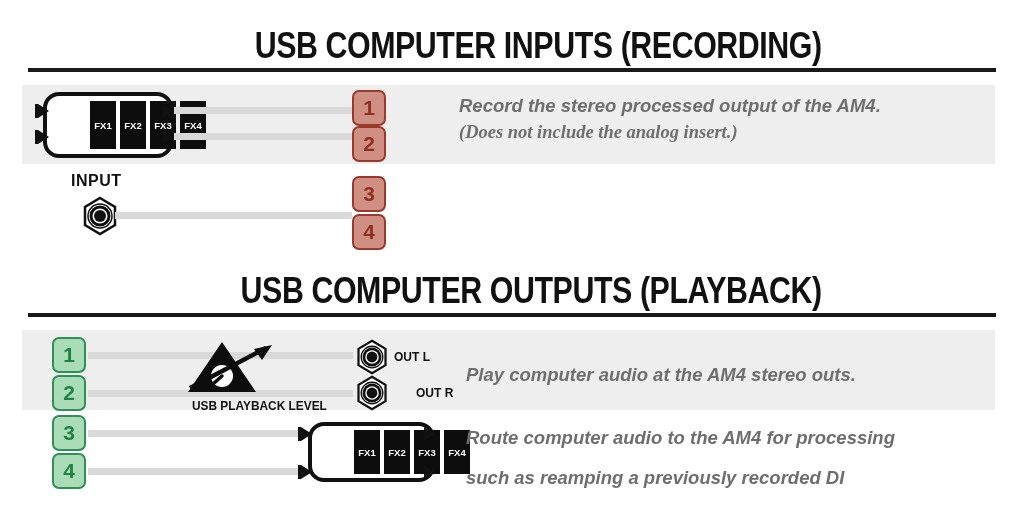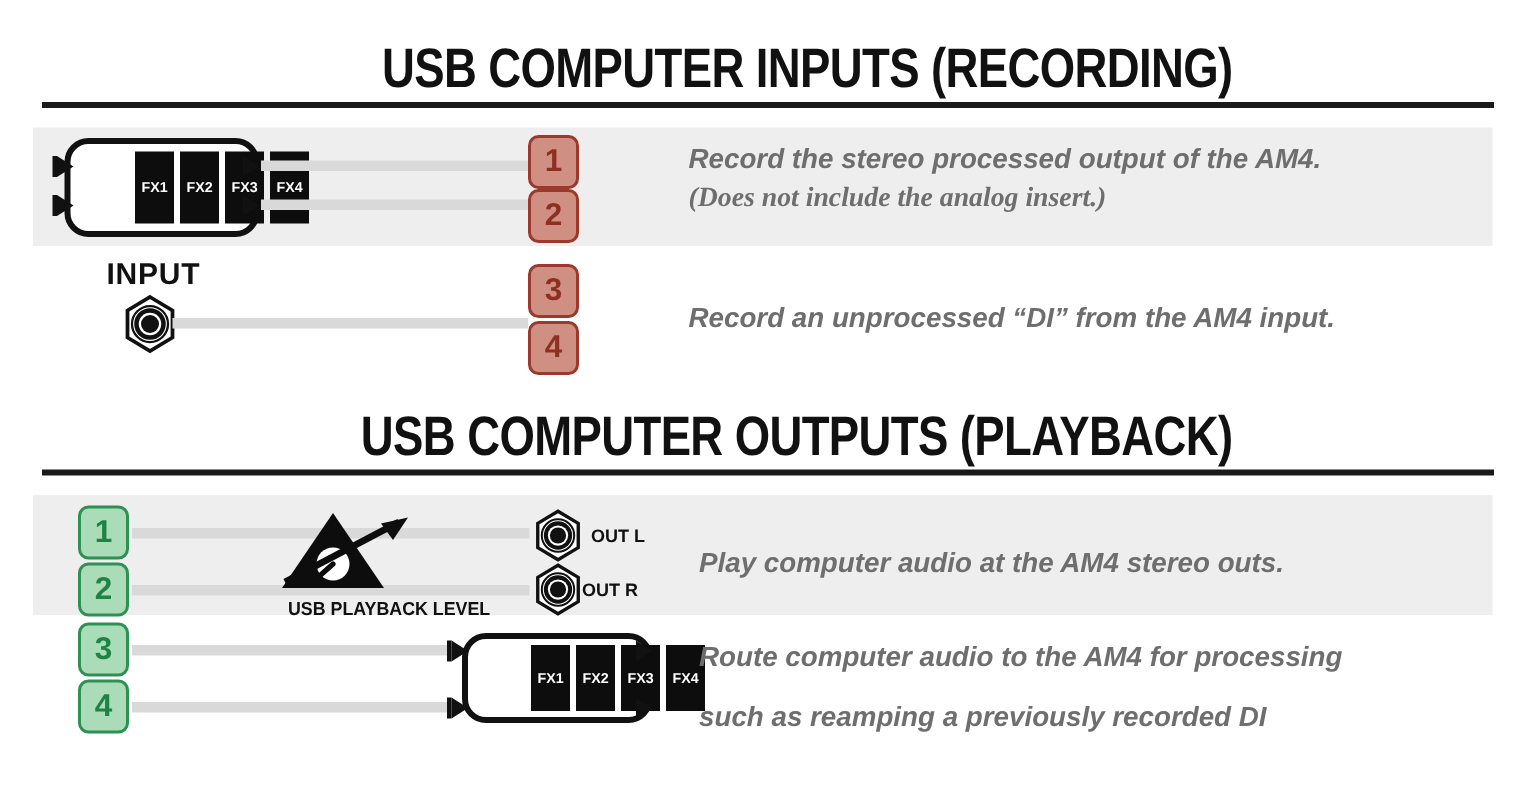--- a/index.html
+++ b/index.html
@@ -99,21 +99,21 @@
     position:absolute;
     font-family:"Liberation Sans", sans-serif;
     font-weight:bold;
     color:#111111;
     white-space:nowrap;
   }
   .inputlabel{
     position:absolute;
     font-family:"Liberation Sans", sans-serif;
     font-weight:bold;
-    font-size:20px;
+    font-size:16px;
     color:#111111;
     letter-spacing:0.5px;
   }
 
   
   .levelsym{position:absolute;}
   .levellabel{
     position:absolute;
     font-family:"Liberation Sans", sans-serif;
     font-weight:bold;
@@ -169,21 +169,20 @@
       <circle cx="20" cy="20" r="10.5" fill="#111111"></circle>
       <circle cx="20" cy="20" r="7.5" fill="#ffffff"></circle>
       <circle cx="20" cy="20" r="6" fill="#111111"></circle>
     </svg>
   </div>
   <div class="wire" style="left:115px;top:212px;width:237px;"></div>
 
   <div class="badge red" style="left:352px;top:176px;">3</div>
   <div class="badge red" style="left:352px;top:214px;">4</div>
 
-  <div class="caption" style="left:459px;top:198px;">Record an unprocessed “DI” from the AM4 input.</div>
 
   <div class="section-head" style="top:271px;">
     <div class="title">USB COMPUTER OUTPUTS (PLAYBACK)</div>
     <div class="rule"></div>
   </div>
 
   <div class="band" style="left:22px;top:330px;width:973px;height:80px;"></div>
 
   <div class="badge green" style="left:52px;top:337px;">1</div>
   <div class="badge green" style="left:52px;top:375px;">2</div>
@@ -215,21 +214,21 @@
 
   <div class="jack" style="left:354px;top:375px;">
     <svg width="36" height="36" viewBox="0 0 40 40">
       <polygon points="20,2 35,11 35,29 20,38 5,29 5,11" fill="#ffffff" stroke="#111111" stroke-width="2.5"></polygon>
       <circle cx="20" cy="20" r="12" fill="#ffffff" stroke="#111111" stroke-width="1.5"></circle>
       <circle cx="20" cy="20" r="10.5" fill="#111111"></circle>
       <circle cx="20" cy="20" r="7.5" fill="#ffffff"></circle>
       <circle cx="20" cy="20" r="6" fill="#111111"></circle>
     </svg>
   </div>
-  <div class="jacklabel" style="left:388px;top:386px;font-size:12px;">OUT R</div>
+  <div class="jacklabel" style="left:416px;top:386px;font-size:12px;">OUT R</div>
 
   <div class="caption" style="left:466px;top:361px;">Play computer audio at the AM4 stereo outs.</div>
 
   <div class="badge green" style="left:52px;top:415px;">3</div>
   <div class="badge green" style="left:52px;top:453px;">4</div>
 
   <div class="wire" style="left:88px;top:430px;width:213px;"></div>
   <div class="wire" style="left:88px;top:468px;width:213px;"></div>
 
   <div class="fxblock" style="left:308px;top:422px;width:127px;height:60px;"></div>

